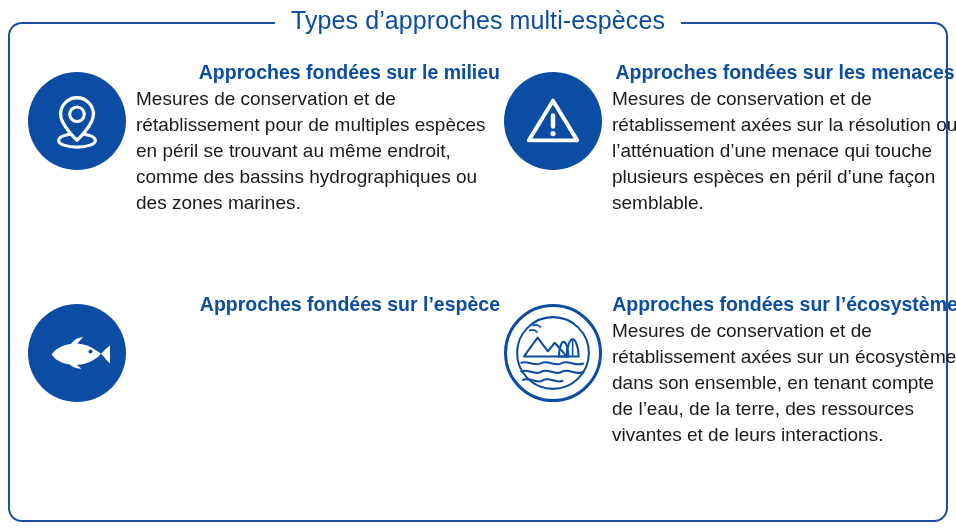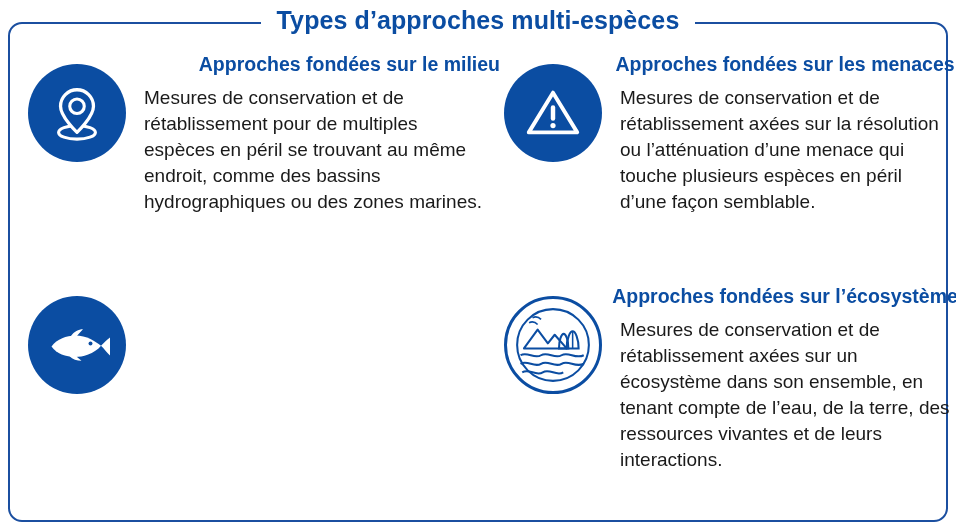--- a/index.html
+++ b/index.html
@@ -35,28 +35,28 @@
     width: 956px;
     text-align: center;
     z-index: 5;
   }
   .title {
     display: inline-block;
     background: #ffffff;
     padding: 0 16px;
     color: #0b4da2;
     font-size: 25px;
-    font-weight: bold;
+    font-weight: normal;
     letter-spacing: 0.1px;
     line-height: 32px;
   }
   .grid {
     position: absolute;
     left: 8px;
-    top: 44px;
+    top: 52px;
     width: 772px;
     height: 478px;
     box-sizing: border-box;
     padding: 8px 14px 6px 14px;
     display: grid;
     grid-template-columns: 480px 460px;
     grid-template-rows: 232px 238px;
   }
   .cell {
     position: relative;
@@ -96,21 +96,21 @@
     font-weight: bold;
     line-height: 25px;
     margin: 0 0 1px 0;
   }
   .head.right-align { text-align: right; }
   .head.center-align { text-align: center; }
   .body {
     color: #1a1a1a;
     font-size: 19px;
     line-height: 26px;
-    margin: 8px;
+    margin: 0;
   }
   .c1 .txt { padding-right: 2px; }
   .c2 .txt { padding-right: 4px; }
   .c3 .txt { padding-right: 2px; }
   .c4 .txt { padding-right: 4px; }
 </style>
 </head>
 <body>
 
 <div id="infographic">
@@ -155,20 +155,21 @@
       <div class="icon-badge">
         <svg width="72" height="52" viewBox="0 0 96 64" aria-hidden="true">
           <path d="M14 34 C26 18 50 16 66 24 C72 27 76 30 80 33 C76 38 70 42 62 45 C46 51 24 48 14 34 Z" fill="#ffffff"></path>
           <path d="M80 33 C84 29 88 25 92 22 C92 30 92 38 92 46 C88 42 84 37 80 33 Z" fill="#ffffff"></path>
           <path d="M40 20 C44 14 50 11 56 11 C52 15 49 18 47 22 Z" fill="#ffffff"></path>
           <path d="M38 47 C42 51 48 53 54 53 C50 50 47 47 45 44 Z" fill="#ffffff"></path>
           <circle cx="66" cy="30" r="2.6" fill="#0b4da2"></circle>
         </svg>
       </div>
       <div class="txt">
+        <div class="head right-align">Approches fondées sur l’espèce</div>
       </div>
     </div>
 
     <div class="cell c4">
       <div class="icon-badge ecosystem">
         <svg width="82" height="82" viewBox="0 0 96 96" aria-hidden="true">
           <circle cx="48" cy="48" r="42" fill="none" stroke="#0b4da2" stroke-width="2.4"></circle>
           <path d="M14 52 L30 30 L42 46 L50 36 L64 52 Z" fill="none" stroke="#0b4da2" stroke-width="2.4" stroke-linejoin="round"></path>
           <path d="M64 52 C64 40 68 32 71 32 C74 32 78 40 78 52 Z" fill="none" stroke="#0b4da2" stroke-width="2.4"></path>
           <path d="M55 52 C55 42 58 35 60.5 35 C63 35 66 42 66 52 Z" fill="none" stroke="#0b4da2" stroke-width="2.4"></path>

